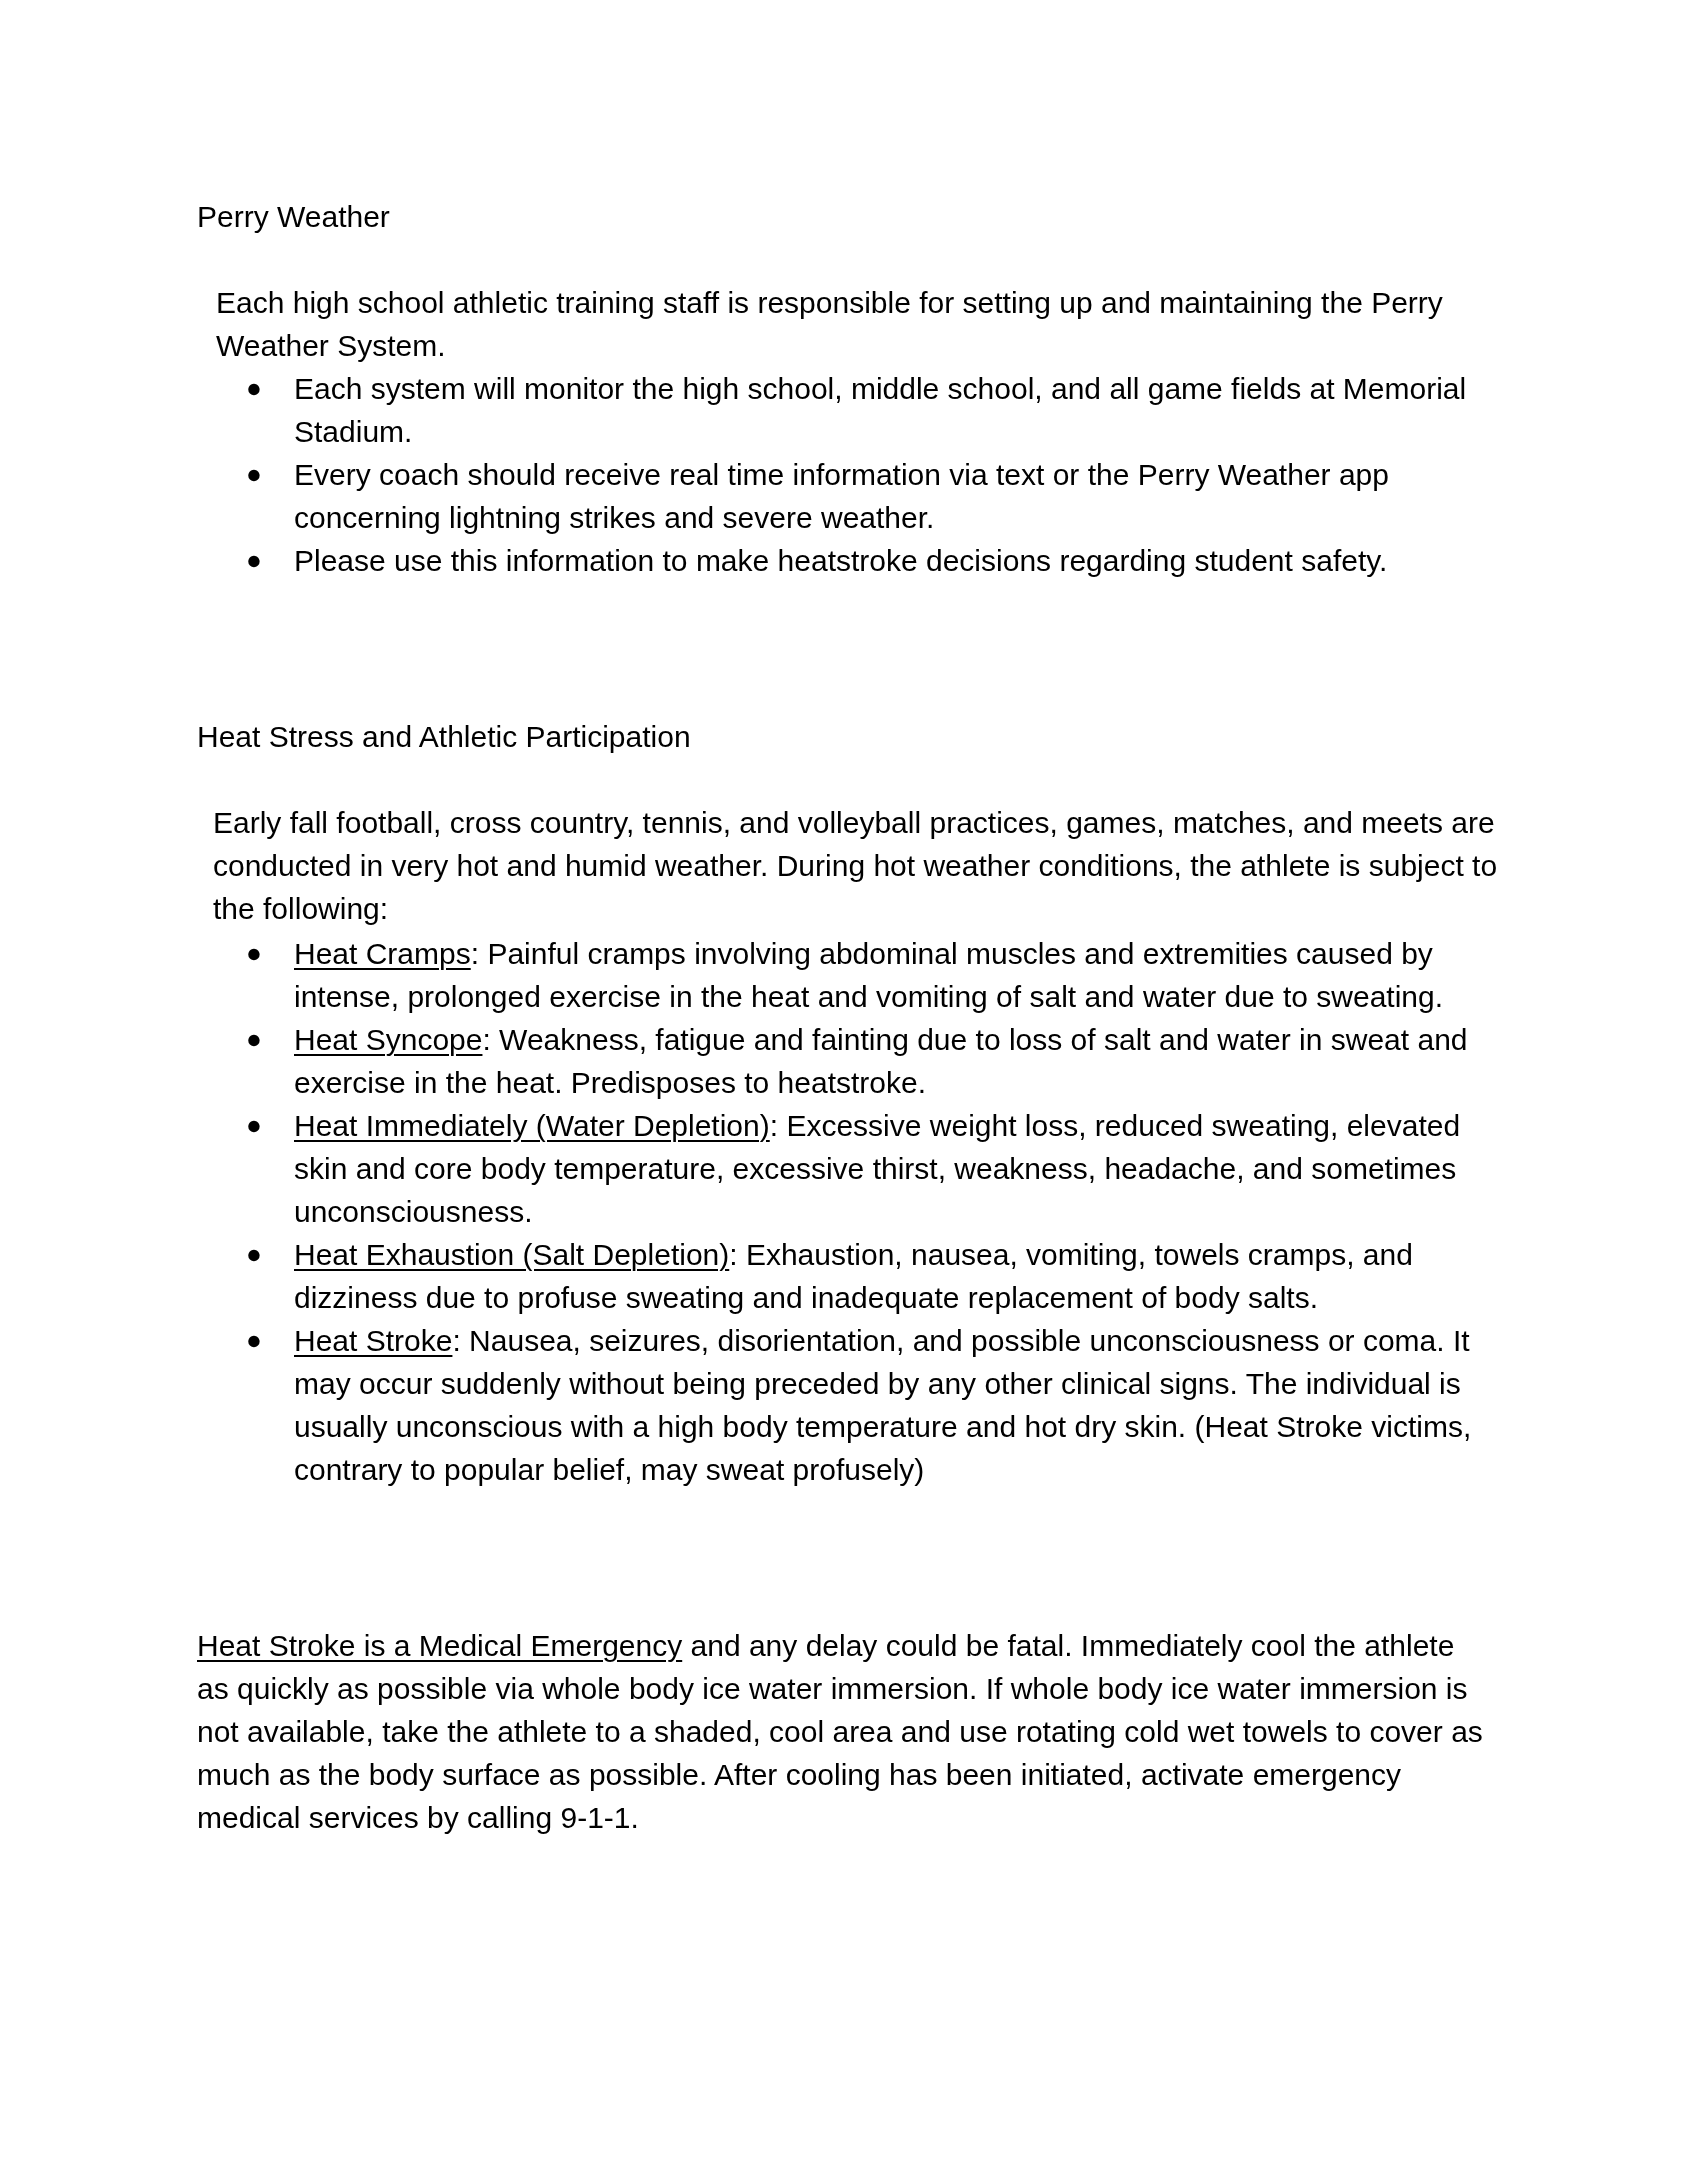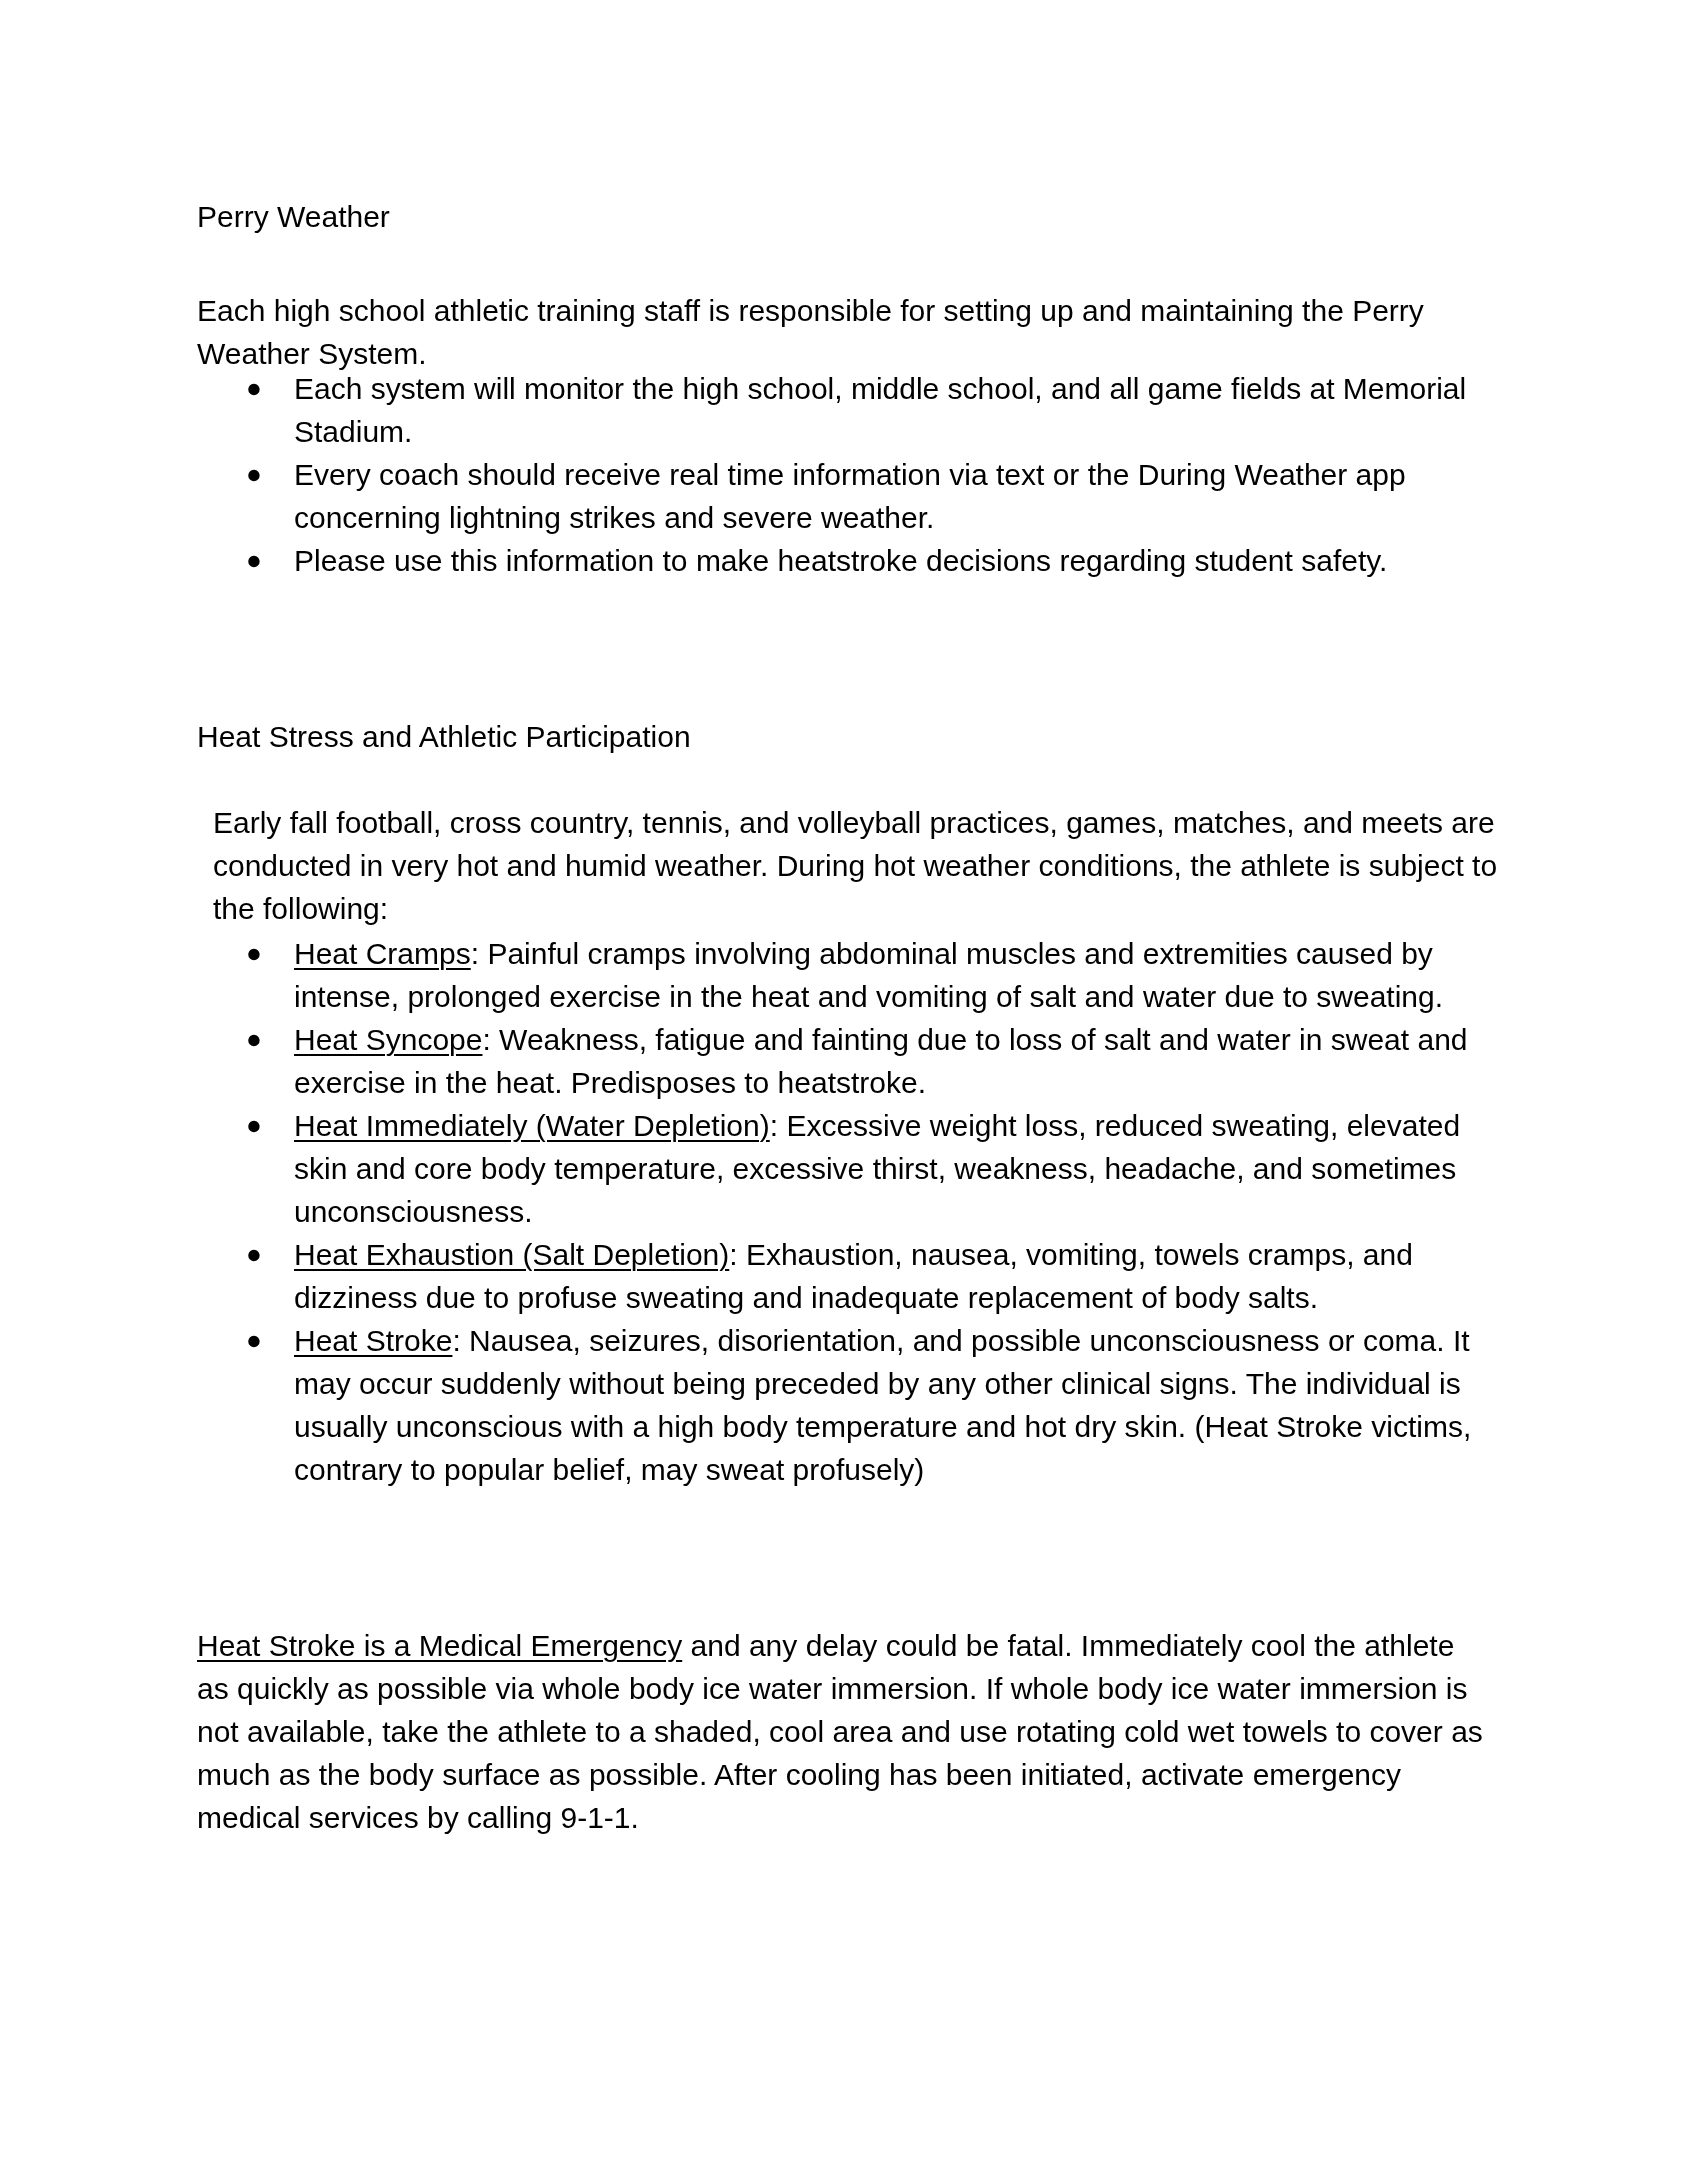--- a/index.html
+++ b/index.html
@@ -14,25 +14,25 @@
   li .bullet { position:absolute; left:49px; top:0; font-size:26.5px; }
   u { text-decoration-thickness:2px; text-underline-offset:4px; }
 </style>
 </head>
 <body>
 
 <div class="page">
 
   <h2 class="blk" style="top:195px;">Perry Weather</h2>
 
-  <p class="blk" style="top:289px;">Each high school athletic training staff is responsible for setting up and maintaining the Perry Weather System.</p>
+  <p class="blk" style="top:281px;margin-left:19px;">Each high school athletic training staff is responsible for setting up and maintaining the Perry Weather System.</p>
 
   <ul class="blk" style="top:367px;">
     <li><span class="bullet">●</span><span>Each system will monitor the high school, middle school, and all game fields at Memorial Stadium.</span></li>
-    <li><span class="bullet">●</span><span>Every coach should receive real time information via text or the During Weather app concerning lightning strikes and severe weather.</span></li>
+    <li><span class="bullet">●</span><span>Every coach should receive real time information via text or the Perry Weather app concerning lightning strikes and severe weather.</span></li>
     <li><span class="bullet">●</span><span>Please use this information to make heatstroke decisions regarding student safety.</span></li>
   </ul>
 
   <h2 class="blk" style="top:715px;">Heat Stress and Athletic Participation</h2>
 
   <p class="blk" style="top:801px;margin-left:16px;">Early fall football, cross country, tennis, and volleyball practices, games, matches, and meets are conducted in very hot and humid weather. During hot weather conditions, the athlete is subject to the following:</p>
 
   <ul class="blk" style="top:932px;">
     <li><span class="bullet">●</span><u>Heat Cramps</u><span>: Painful cramps involving abdominal muscles and extremities caused by intense, prolonged exercise in the heat and vomiting of salt and water due to sweating.</span></li>
     <li><span class="bullet">●</span><u>Heat Syncope</u><span>: Weakness, fatigue and fainting due to loss of salt and water in sweat and exercise in the heat. Predisposes to heatstroke.</span></li>

